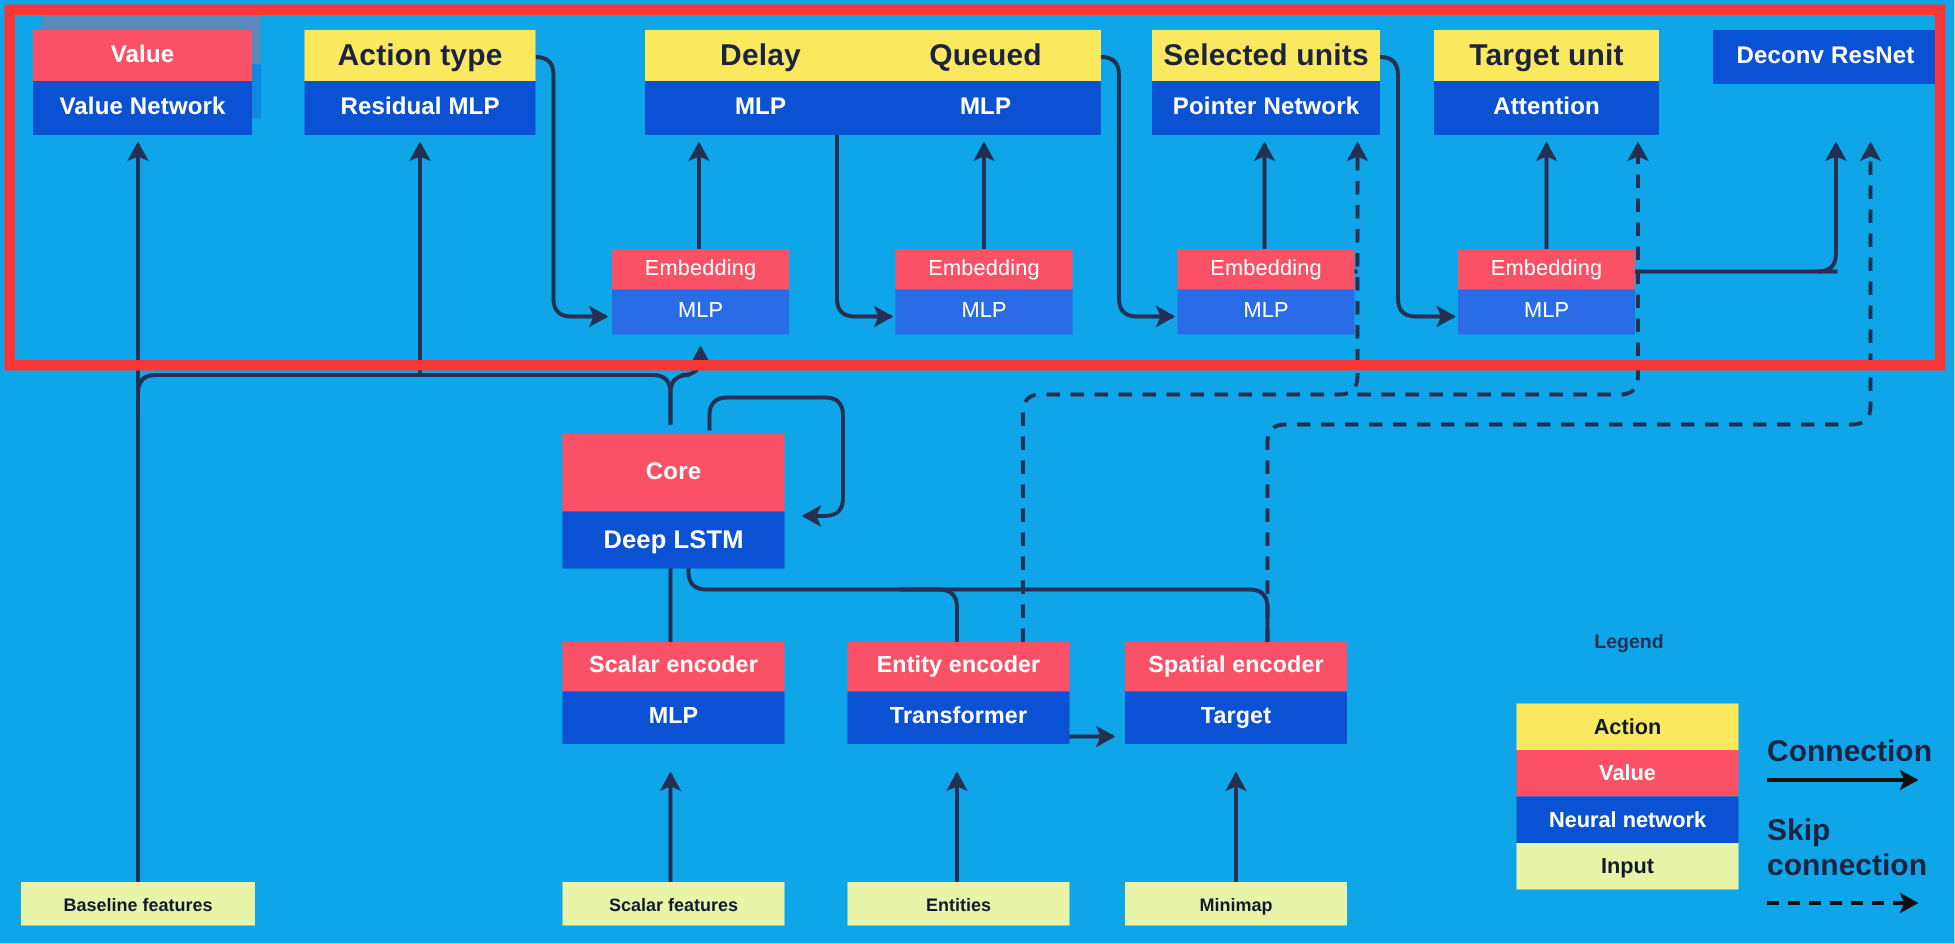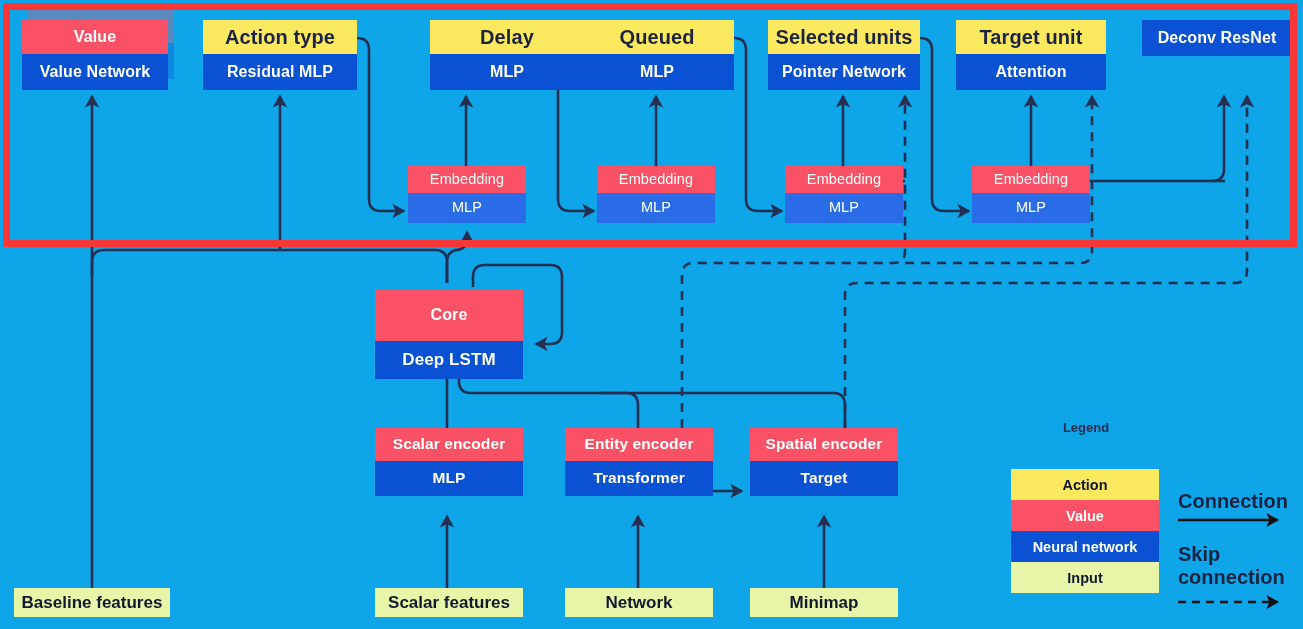--- a/index.html
+++ b/index.html
@@ -59,21 +59,21 @@
 
   
   .inputbox {
     position: absolute;
     box-sizing: border-box;
     background: #E8F5A8;
     color: #11182F;
     display: flex;
     align-items: center;
     justify-content: center;
-    font-size: 17px;
+    font-size: 12px;
     font-weight: 600;
     z-index: 6;
     white-space: nowrap;
   }
 
   
   #wires {
     position: absolute;
     left: 0; top: 0;
     width: 1303px;
@@ -303,21 +303,21 @@
     <div class="band nn">Transformer</div>
   </div>
 
   <div class="node encbox" style="left:750px; top:428px; width:148px;">
     <div class="band output">Spatial encoder</div>
     <div class="band nn">Target</div>
   </div>
 
   <div class="inputbox" style="left:14px;  top:588px; width:156px; height:29px;">Baseline features</div>
   <div class="inputbox" style="left:375px; top:588px; width:148px; height:29px;">Scalar features</div>
-  <div class="inputbox" style="left:565px; top:588px; width:148px; height:29px;">Network</div>
+  <div class="inputbox" style="left:565px; top:588px; width:148px; height:29px;">Entities</div>
   <div class="inputbox" style="left:750px; top:588px; width:148px; height:29px;">Minimap</div>
 
   <div id="legend-title">Legend</div>
 
   <div id="legend-swatches">
     <div class="lrow action">Action</div>
     <div class="lrow output">Value</div>
     <div class="lrow nn">Neural network</div>
     <div class="lrow input">Input</div>
   </div>

